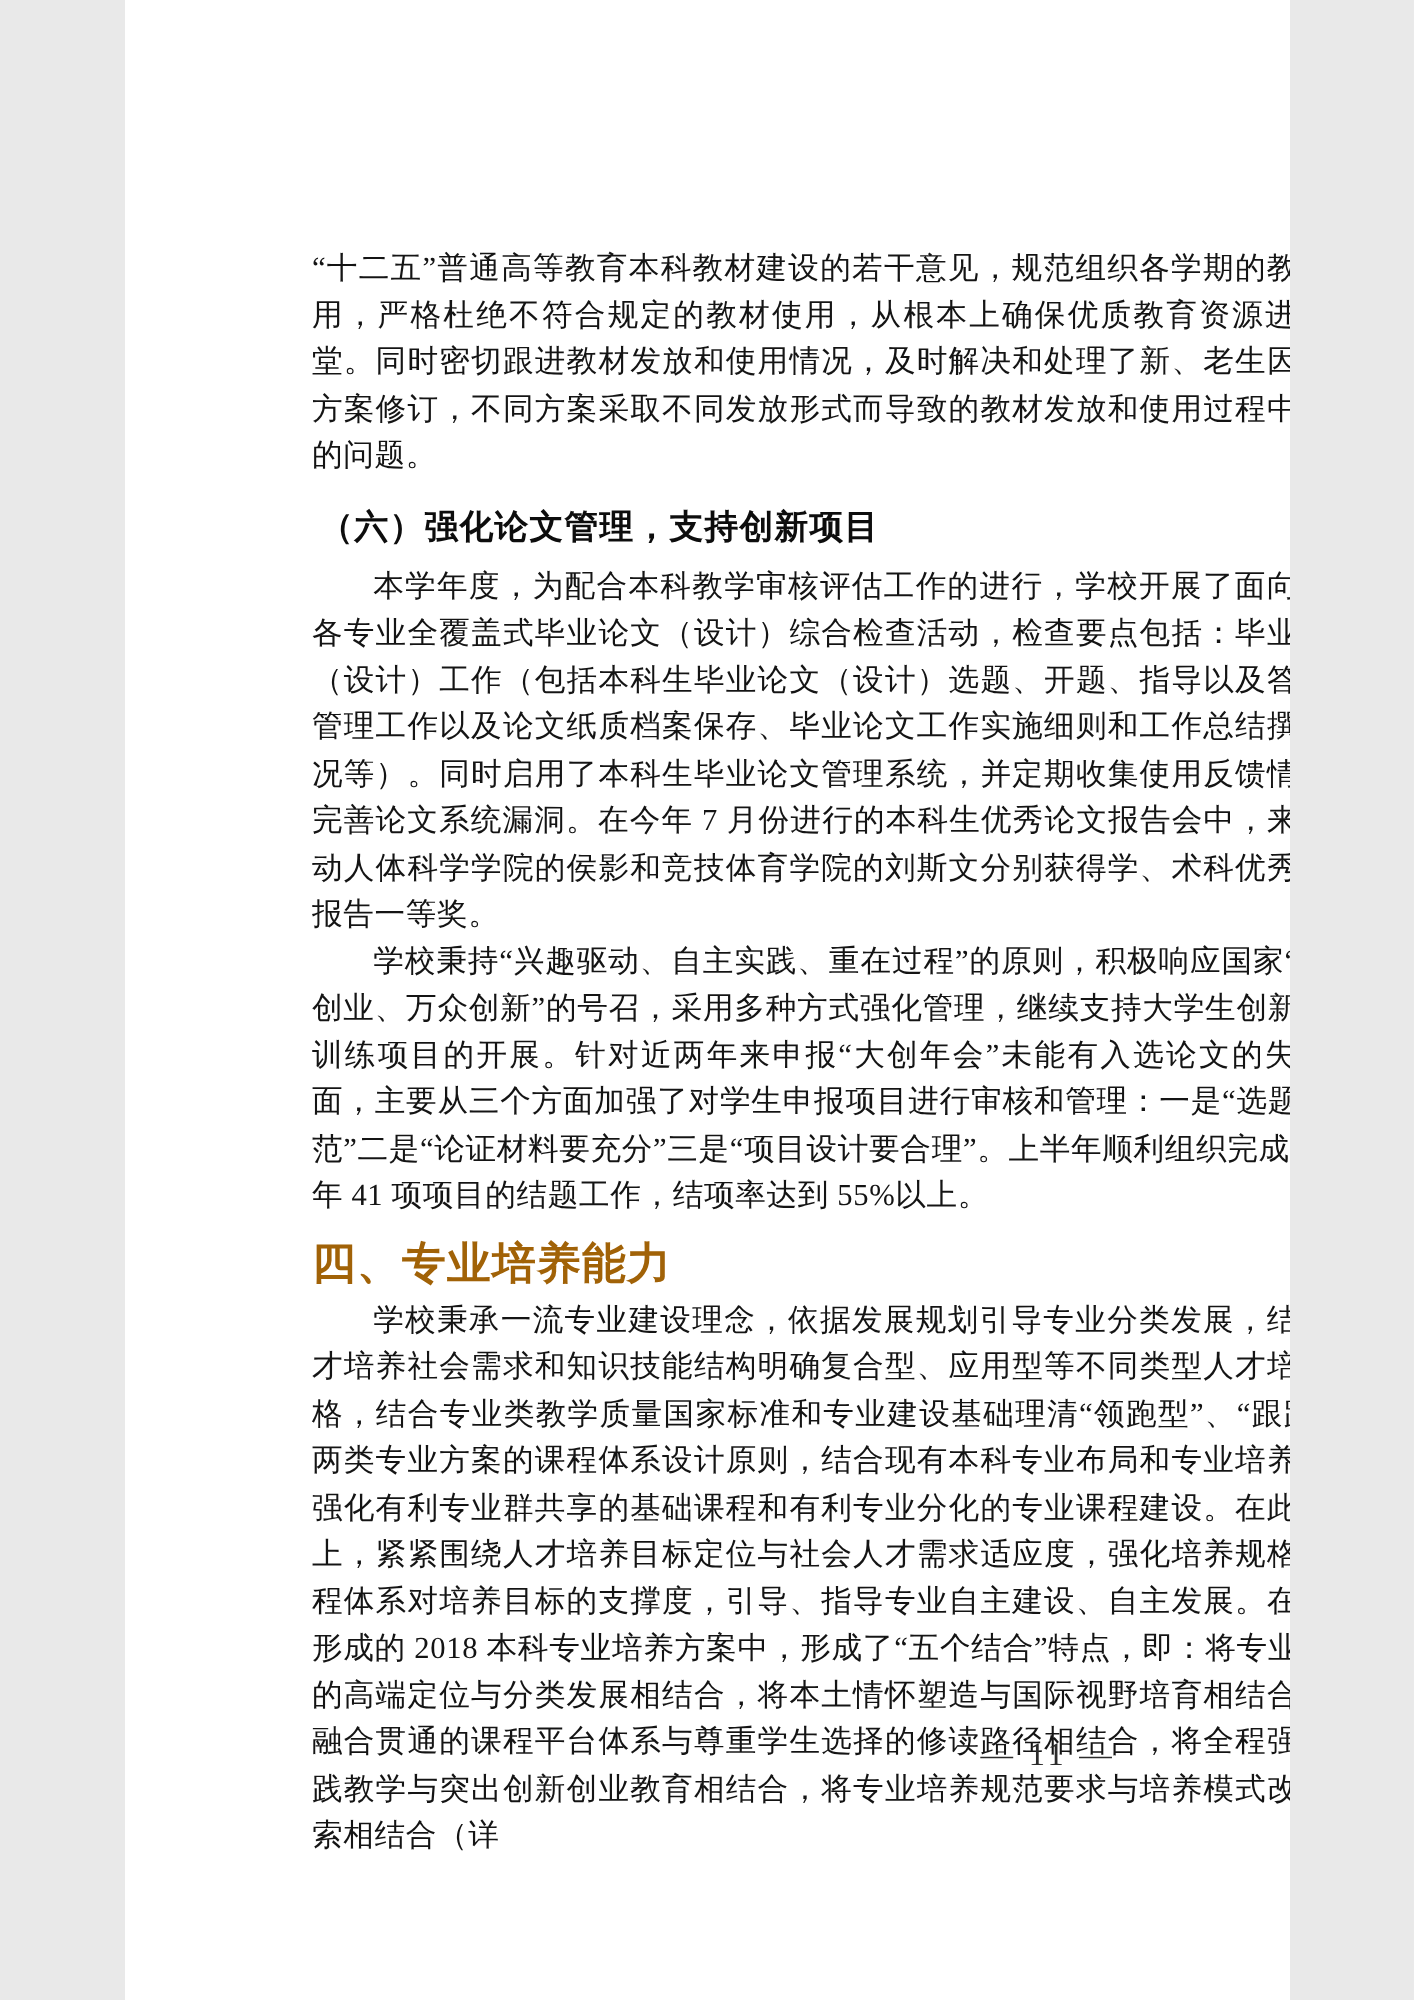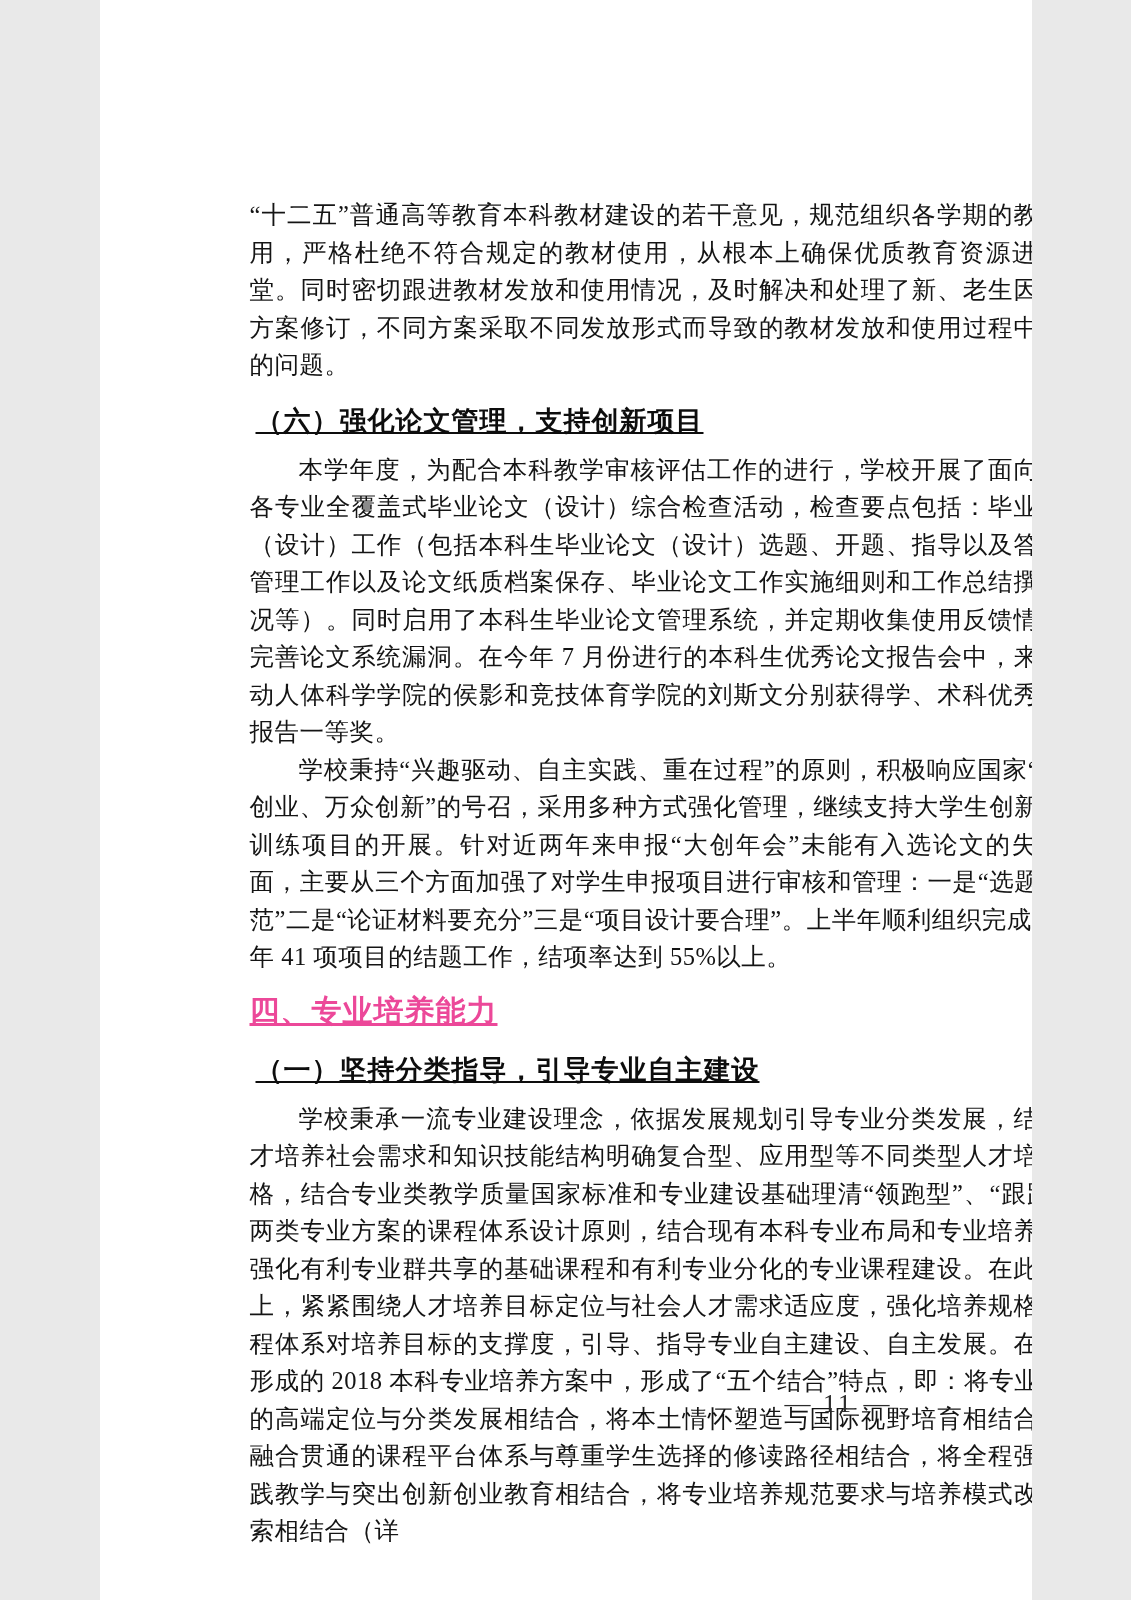--- a/index.html
+++ b/index.html
@@ -36,31 +36,29 @@
     text-indent: 2em;
   }
   .h-sub {
     margin: 17px 0 10px 6px;
     font-family: "Liberation Sans", "DejaVu Sans", sans-serif;
     font-weight: bold;
     font-size: 27px;
     line-height: 40px;
     color: #0d0d0d;
     letter-spacing: 1px;
-    text-decoration: underline;
   }
   .h-main {
     margin: 13px 0 5px 0;
     font-family: "Liberation Sans", "DejaVu Sans", sans-serif;
     font-weight: bold;
-    font-size: 30px;
+    font-size: 35px;
     line-height: 44px;
-    color: #ec4899;
+    color: #a16207;
     letter-spacing: 1px;
-    text-decoration: underline;
   }
   .page-number {
     position: absolute;
     top: 1389px;
     right: 139px;
     font-size: 26px;
     line-height: 30px;
     letter-spacing: 3px;
     color: #2b2b2b;
     font-family: "Liberation Serif", "DejaVu Serif", serif;
@@ -76,21 +74,20 @@
     <p class="para">“十二五”普通高等教育本科教材建设的若干意见，规范组织各学期的教材选用，严格杜绝不符合规定的教材使用，从根本上确保优质教育资源进入课堂。同时密切跟进教材发放和使用情况，及时解决和处理了新、老生因培养方案修订，不同方案采取不同发放形式而导致的教材发放和使用过程中出现的问题。</p>
 
     <div class="h-sub">（六）强化论文管理，支持创新项目</div>
 
     <p class="para indent">本学年度，为配合本科教学审核评估工作的进行，学校开展了面向全校各专业全覆盖式毕业论文（设计）综合检查活动，检查要点包括：毕业论文（设计）工作（包括本科生毕业论文（设计）选题、开题、指导以及答辩等管理工作以及论文纸质档案保存、毕业论文工作实施细则和工作总结撰写情况等）。同时启用了本科生毕业论文管理系统，并定期收集使用反馈情况，完善论文系统漏洞。在今年 7 月份进行的本科生优秀论文报告会中，来自运动人体科学学院的侯影和竞技体育学院的刘斯文分别获得学、术科优秀论文报告一等奖。</p>
 
     <p class="para indent">学校秉持“兴趣驱动、自主实践、重在过程”的原则，积极响应国家“大众创业、万众创新”的号召，采用多种方式强化管理，继续支持大学生创新创业训练项目的开展。针对近两年来申报“大创年会”未能有入选论文的失利局面，主要从三个方面加强了对学生申报项目进行审核和管理：一是“选题要规范”二是“论证材料要充分”三是“项目设计要合理”。上半年顺利组织完成 2017 年 41 项项目的结题工作，结项率达到 55%以上。</p>
 
     <div class="h-main">四、专业培养能力</div>
 
-    <div class="h-sub">（一）坚持分类指导，引导专业自主建设</div>
 
     <p class="para indent">学校秉承一流专业建设理念，依据发展规划引导专业分类发展，结合人才培养社会需求和知识技能结构明确复合型、应用型等不同类型人才培养规格，结合专业类教学质量国家标准和专业建设基础理清“领跑型”、“跟跑型”两类专业方案的课程体系设计原则，结合现有本科专业布局和专业培养特色强化有利专业群共享的基础课程和有利专业分化的专业课程建设。在此基础上，紧紧围绕人才培养目标定位与社会人才需求适应度，强化培养规格、课程体系对培养目标的支撑度，引导、指导专业自主建设、自主发展。在制定形成的 2018 本科专业培养方案中，形成了“五个结合”特点，即：将专业培养的高端定位与分类发展相结合，将本土情怀塑造与国际视野培育相结合，将融合贯通的课程平台体系与尊重学生选择的修读路径相结合，将全程强化实践教学与突出创新创业教育相结合，将专业培养规范要求与培养模式改革探索相结合（详</p>
 
   </div>
 
   <div class="page-number">— 11 —</div>
 
 </div>
 
 </body></html>

